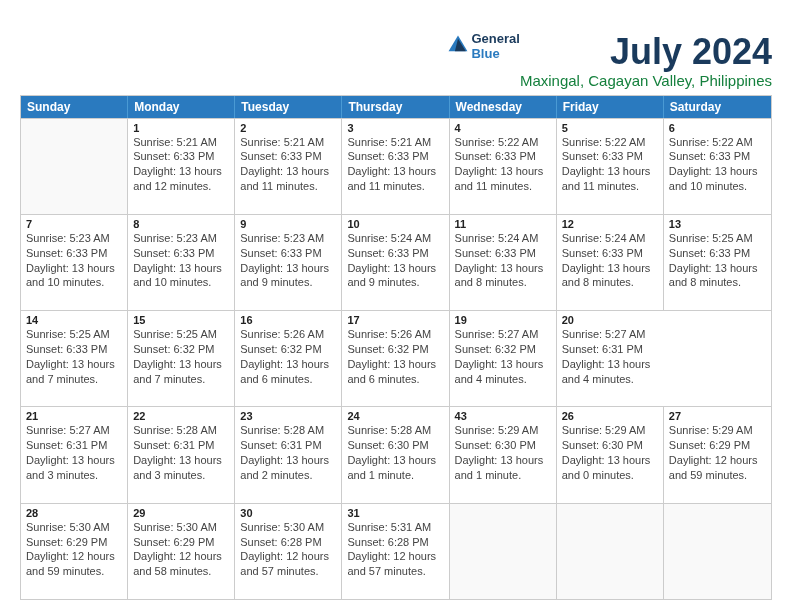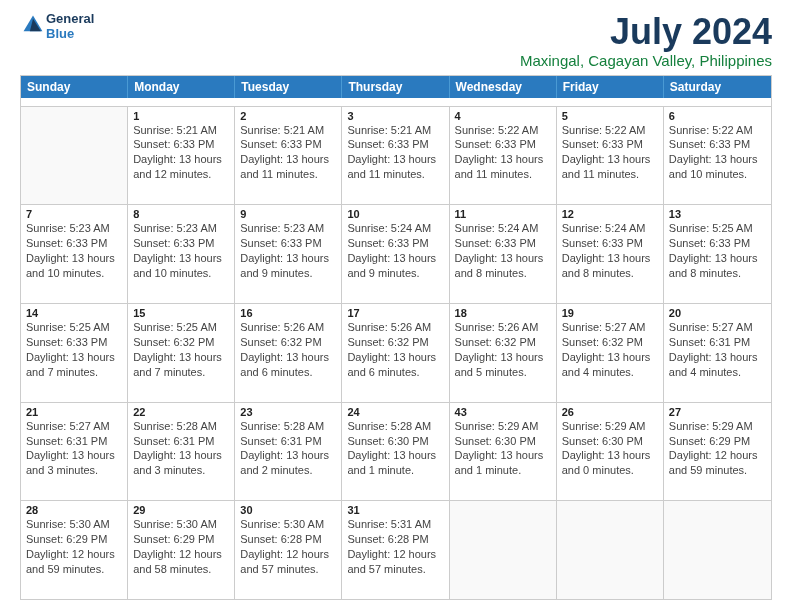--- a/index.html
+++ b/index.html
@@ -6,23 +6,24 @@
     body {
       font-family: Arial, sans-serif;
       background: #fff;
       width: 792px;
       height: 612px;
       overflow: hidden;
     }
     .page {
       width: 792px;
       height: 612px;
-      padding: 12px 20px 12px 20px;
+      padding: 32px 20px 12px 20px;
       display: flex;
       flex-direction: column;
+      align-items: flex-end;
     }
     .header {
       display: flex;
       align-items: flex-start;
       justify-content: space-between;
       margin-bottom: 6px;
     }
     .logo {
       display: flex;
       align-items: center;
@@ -51,21 +52,20 @@
     .subtitle {
       font-size: 15px;
       color: #15803d;
       font-weight: normal;
     }
     .calendar {
       flex: 1;
       display: flex;
       flex-direction: column;
       border: 1px solid #ccc;
-      gap: 8px;
     }
     .cal-header-row {
       display: grid;
       grid-template-columns: repeat(7, 1fr);
       background: #2a7abf;
     }
     .cal-header-cell {
       color: #fff;
       font-weight: bold;
       font-size: 12px;
@@ -261,27 +261,20 @@
 and 6 minutes.</div>
           </div>
           <div class="cal-cell">
             <span class="cell-day">17</span>
             <div class="cell-info">Sunrise: 5:26 AM
 Sunset: 6:32 PM
 Daylight: 13 hours
 and 6 minutes.</div>
           </div>
           <div class="cal-cell">
-            <span class="cell-day">18</span>
-            <div class="cell-info">Sunrise: 5:26 AM
-Sunset: 6:32 PM
-Daylight: 13 hours
-and 5 minutes.</div>
-          </div>
-          <div class="cal-cell">
             <span class="cell-day">19</span>
             <div class="cell-info">Sunrise: 5:27 AM
 Sunset: 6:32 PM
 Daylight: 13 hours
 and 4 minutes.</div>
           </div>
           <div class="cal-cell">
             <span class="cell-day">20</span>
             <div class="cell-info">Sunrise: 5:27 AM
 Sunset: 6:31 PM

